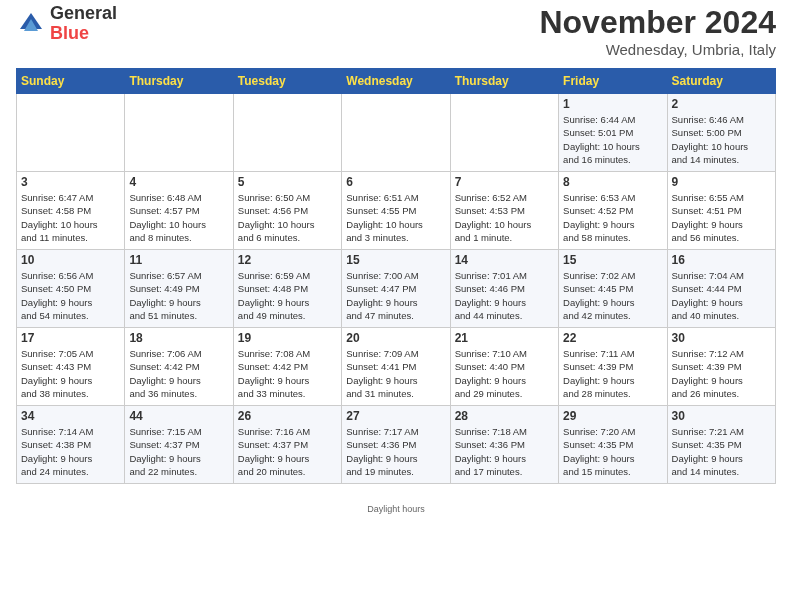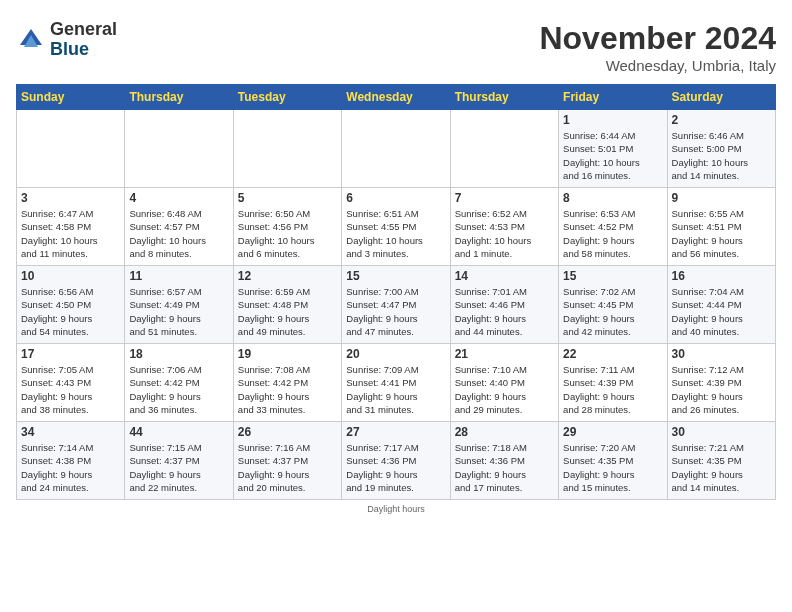--- a/index.html
+++ b/index.html
@@ -6,21 +6,21 @@
     body {
       font-family: Arial, sans-serif;
       background: #fff;
       width: 792px;
       height: 612px;
       overflow: hidden;
     }
     .page {
       width: 792px;
       height: 612px;
-      padding: 20px 16px 10px 16px;
+      padding: 4px 16px 10px 16px;
       background: #fff;
     }
     .header {
       display: flex;
       justify-content: space-between;
       align-items: flex-start;
       margin-bottom: 10px;
     }
     .logo {
       display: flex;
@@ -33,21 +33,21 @@
       line-height: 1.1;
     }
     .logo-general {
       font-size: 18px;
       font-weight: bold;
       color: #333;
     }
     .logo-blue {
       font-size: 18px;
       font-weight: bold;
-      color: #0c4a6e;
+      color: #ef4444;
     }
     .logo-icon {
       width: 30px;
       height: 30px;
     }
     .title-block {
       text-align: right;
     }
     .month-title {
       font-size: 32px;
@@ -93,21 +93,21 @@
     }
     .day-info {
       font-size: 9.5px;
       line-height: 1.4;
       color: #333;
     }
     .empty-cell {
       background: #fff !important;
     }
     .footer {
-      margin-top: 4px;
+      margin-top: 20px;
       font-size: 9px;
       color: #666;
       text-align: center;
     }
   </style>
 </head>
 <body>
 
 <div class="page">
   <div class="header">

